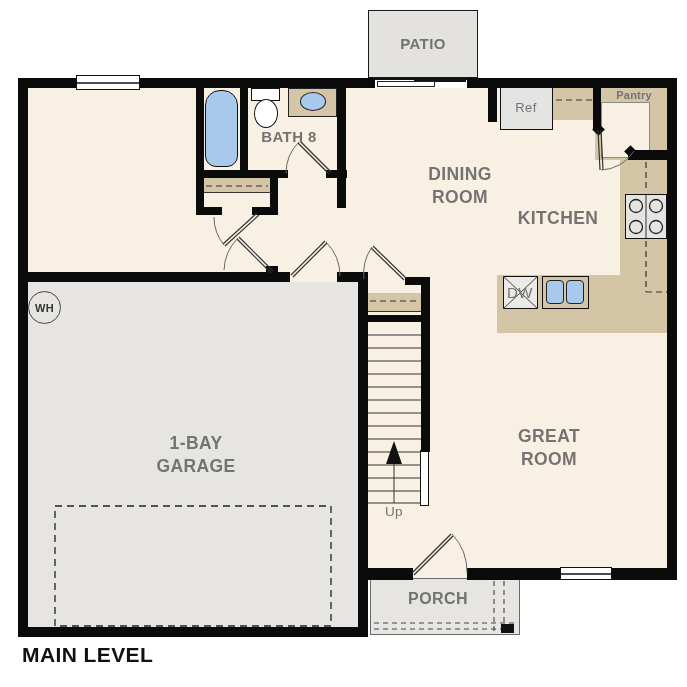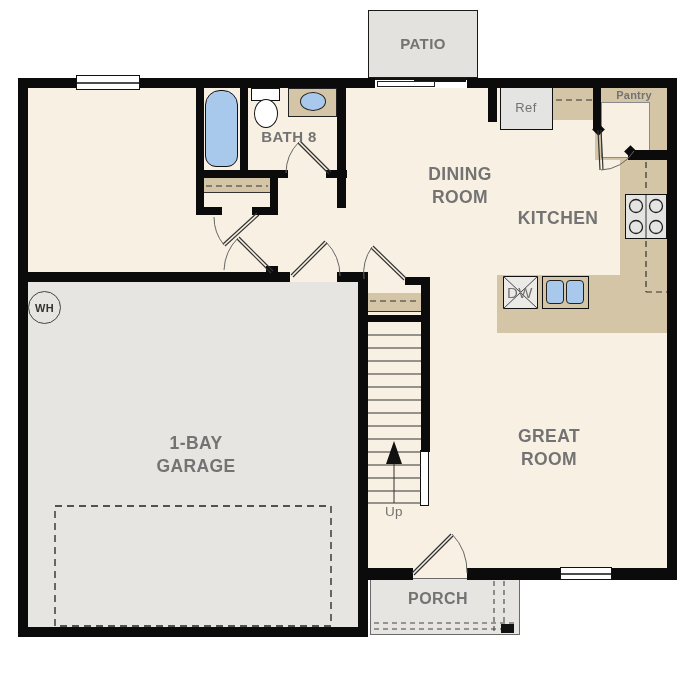--- a/index.html
+++ b/index.html
@@ -191,13 +191,14 @@
     <span>1-BAY</span>
       <span>GARAGE</span>
   </div>
   <div class="lbl" style="left:423px;top:44px;font-size:15px;">PATIO</div>
   <div class="lbl" style="left:438px;top:599px;font-size:16px;text-align:center;">PORCH</div>
   <div class="lbl" style="left:634px;top:95px;font-size:11px;font-weight:bold;letter-spacing:.2px;">Pantry</div>
   <div class="lbl" style="left:526px;top:108px;font-size:13px;font-weight:normal;">Ref</div>
   <div class="lbl" style="left:520px;top:293px;font-size:15px;font-weight:normal;text-align:right;">DW</div>
   <div class="lbl" style="left:394px;top:512px;font-size:13.5px;font-weight:normal;">Up</div>
   <div class="lbl" style="left:44.5px;top:307.5px;font-size:11px;font-weight:bold;color:#333;">WH</div>
+  <div class="abs" style="left:22px;top:643px;font-size:21px;font-weight:bold;color:#111;letter-spacing:.4px;">MAIN LEVEL</div>
 </div>
 
 </body></html>

